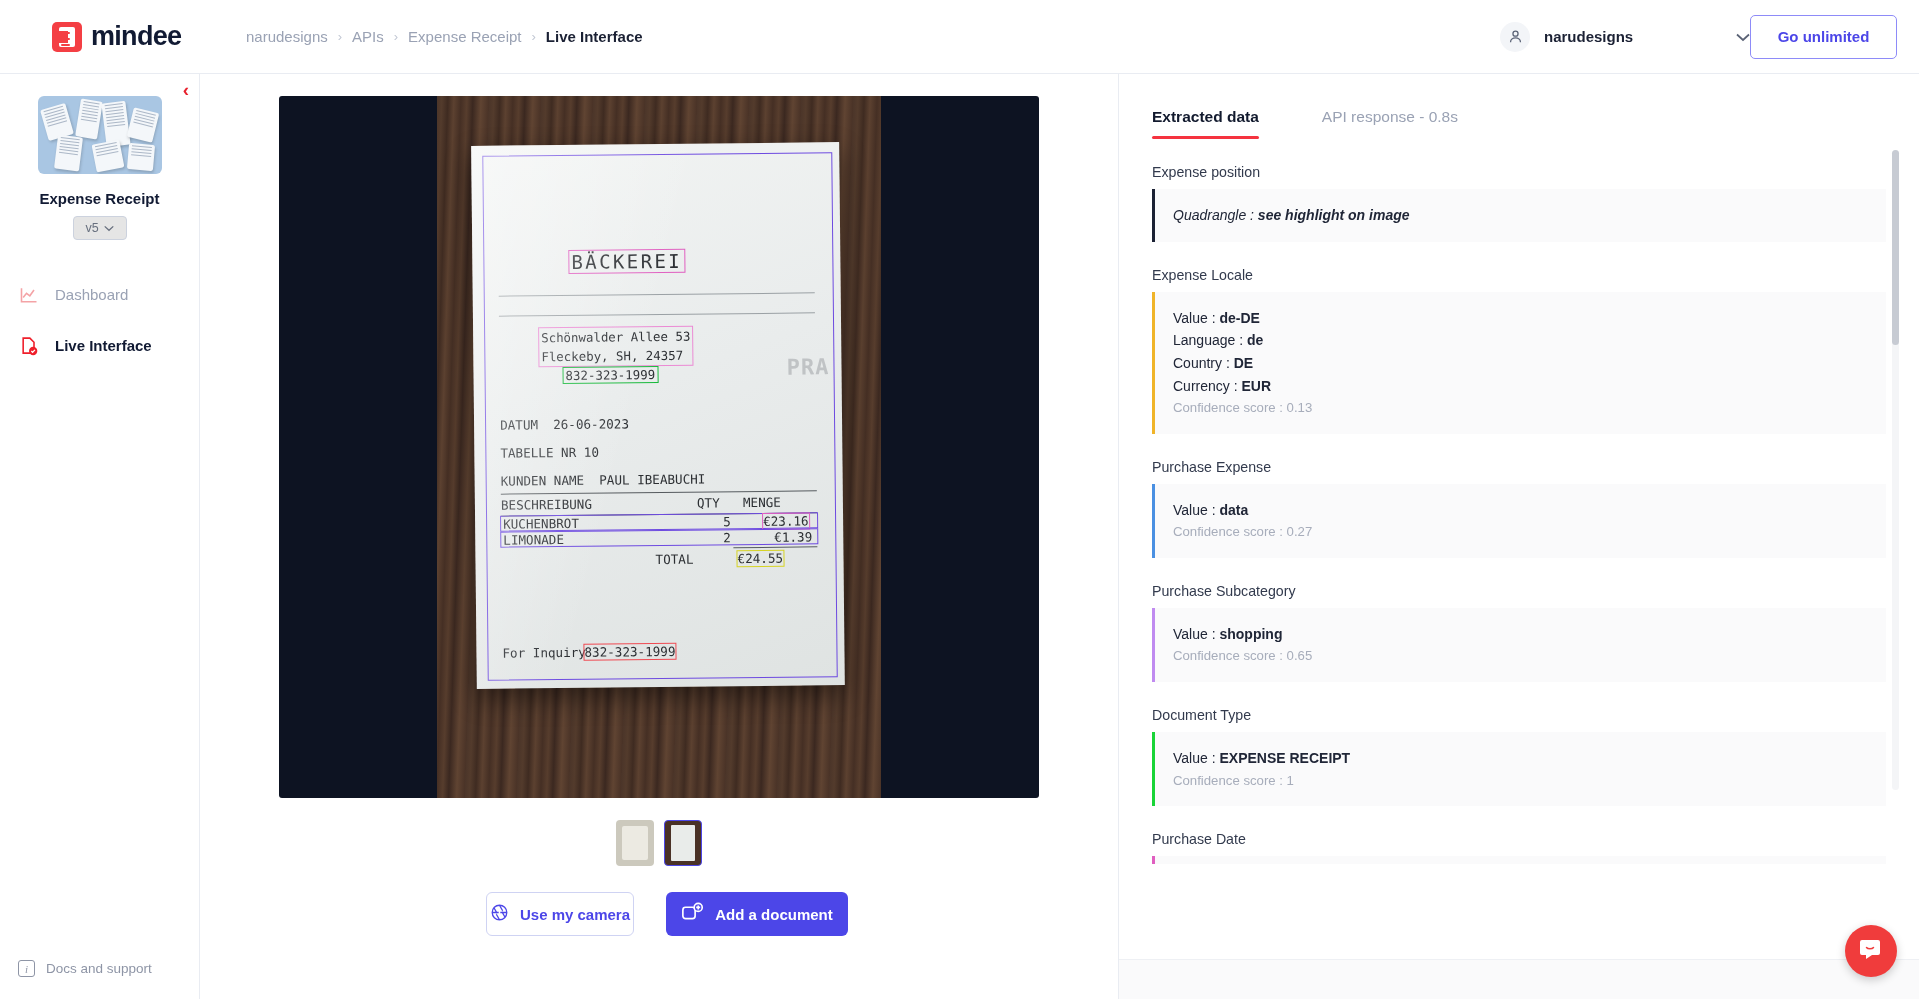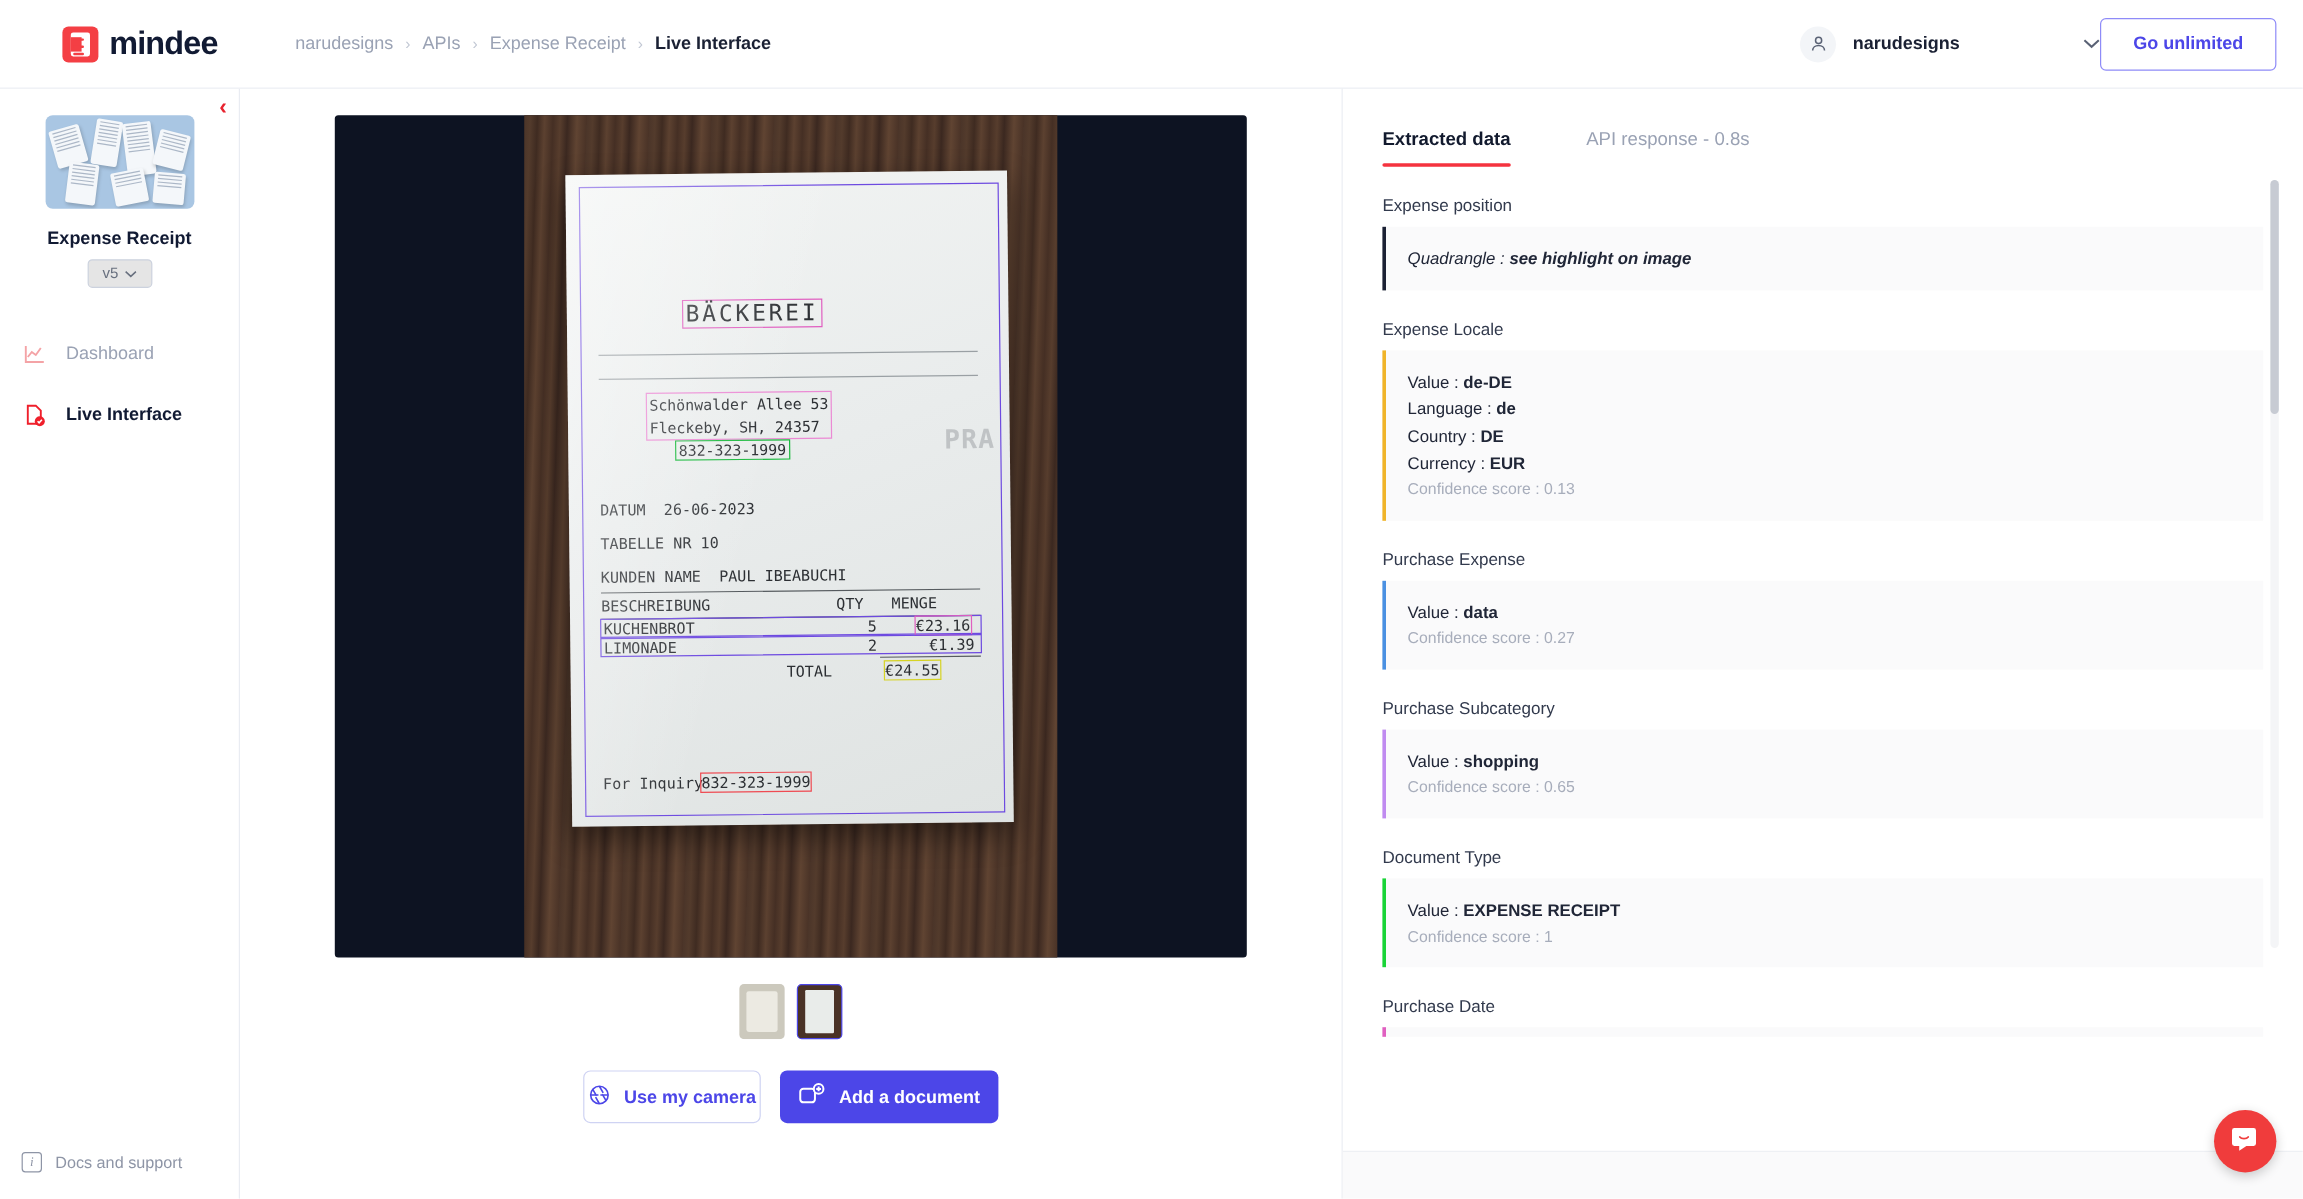--- a/index.html
+++ b/index.html
@@ -183,20 +183,21 @@
     width: 38px; height: 46px; border-radius: 4px; overflow: hidden; cursor: pointer;
     border: 1.5px solid transparent; background: #d8d6cc;
   }
   .thumb.selected { border-color: #4c46e8; }
 
   .actions { display: flex; gap: 16px; margin-top: 26px; }
   .btn {
     height: 44px; border-radius: 6px; display: flex; align-items: center;
     justify-content: center; gap: 11px; font-size: 15px; font-weight: 700; cursor: pointer;
     font-family: "Liberation Sans", sans-serif;
+    margin-left: 16px;
   }
   .btn-camera { width: 148px; background: #fff; color: #4c46e8; border: 1px solid #cfd3f3; }
   .btn-add { width: 182px; background: #4c46e8; color: #fff; border: none; }
 
   
   .panel {
     width: 800px; min-width: 800px; background: #fff; position: relative;
     display: flex; flex-direction: column; min-height: 0;
   }
   .panel-inner { flex: 1; overflow: hidden; position: relative; padding: 0 33px 0 33px; }

